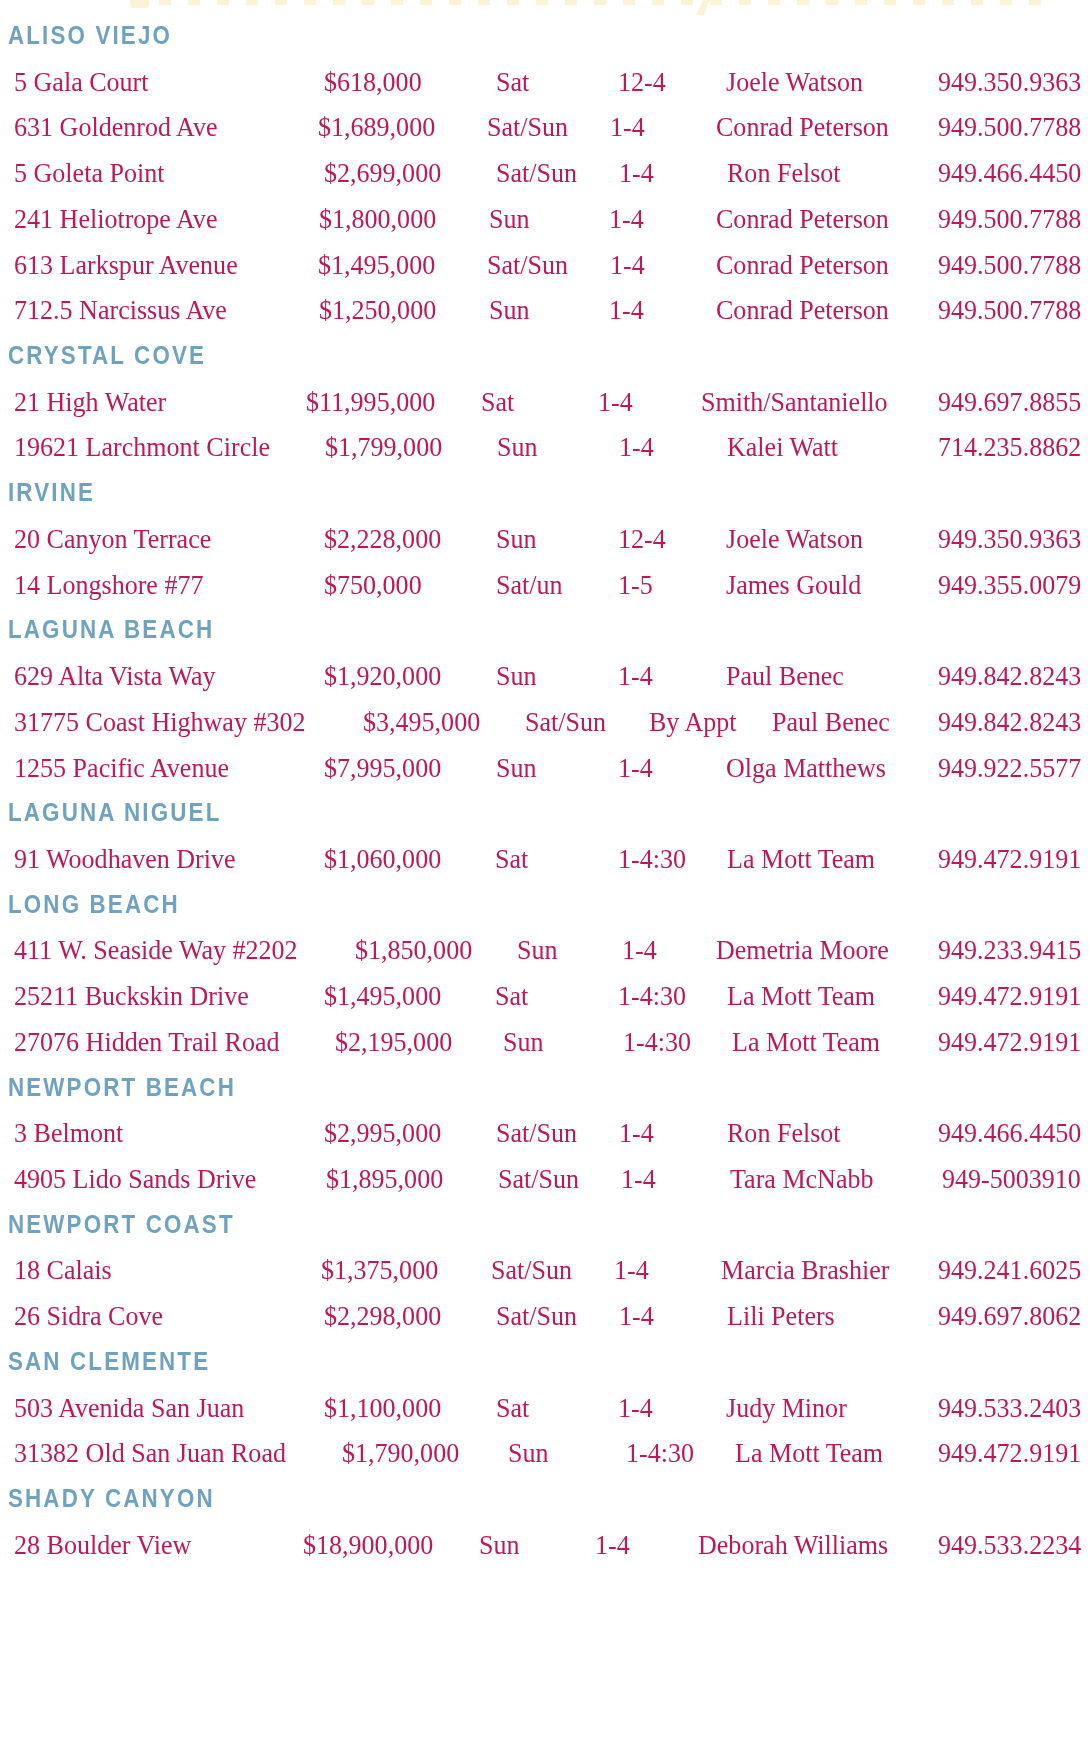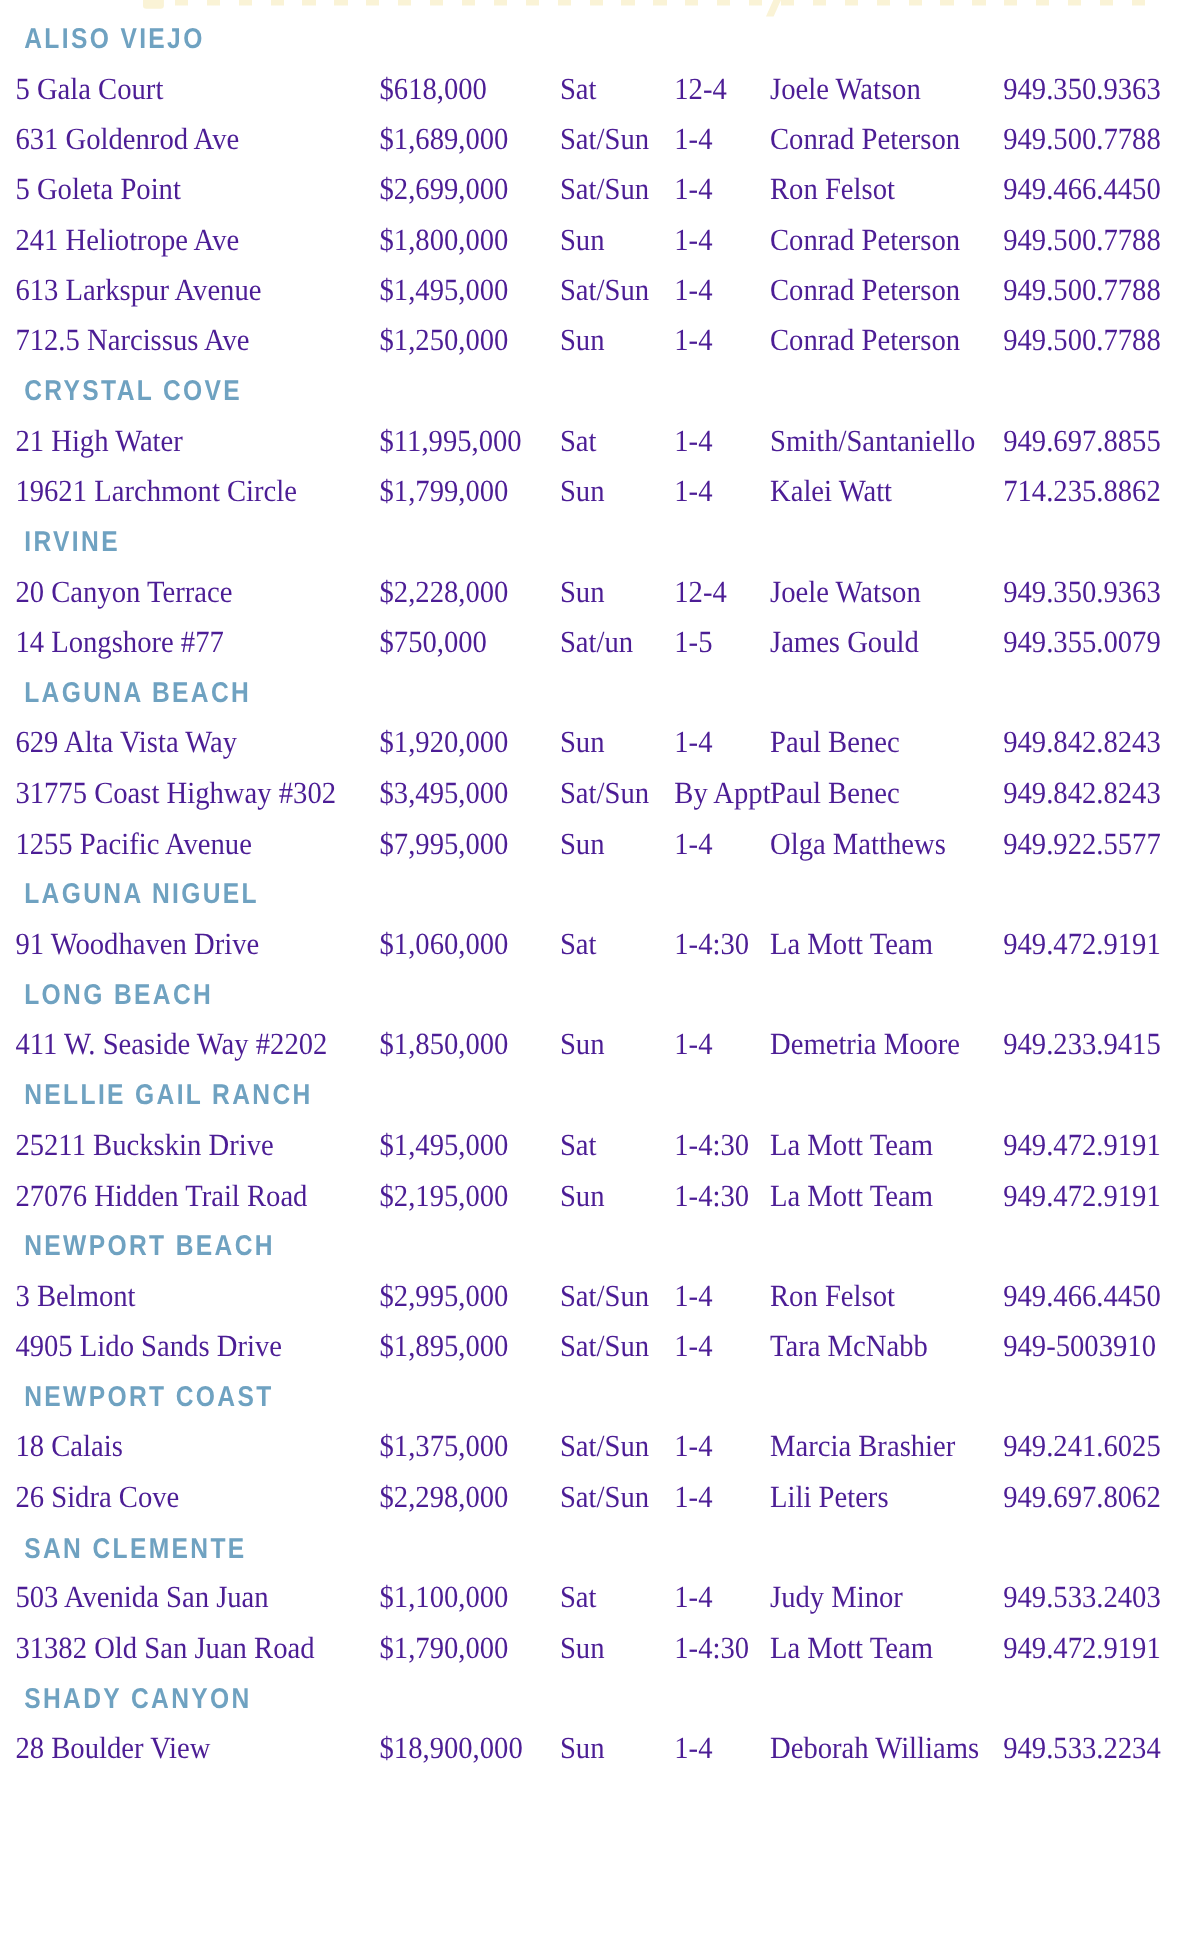--- a/index.html
+++ b/index.html
@@ -44,33 +44,33 @@
   }
 
   .list {
     position: absolute;
     top: 13px; left: 0;
     width: 1092px;
   }
 
   .line { height: 45.72px; line-height: 45.72px; white-space: nowrap; }
 
-  .city-line { padding-left: 22px; }
+  .city-line { padding-left: 8px; }
   .city-label {
     display: inline-block;
     font-family: "Liberation Sans", sans-serif;
     font-weight: bold;
     font-size: 26px;
     letter-spacing: 2.5px;
     color: #6fa2c1;
     transform: scaleX(0.86);
     transform-origin: left center;
   }
 
-  .row { display: flex; color: #4c1d95; font-size: 28px; }
+  .row { display: flex; color: #be185d; font-size: 28px; gap: 36px; }
   .cell {
     overflow: visible;
     transform: scaleX(0.93);
     transform-origin: left center;
   }
   .c-address { margin-left: 14px; width: 331px; }
   .c-price   { width: 164px; }
   .c-day     { width: 104px; }
   .c-time    { width: 87px;  }
   .c-agent   { width: 212px; }
@@ -240,23 +240,20 @@
 
   <div class="line row">
     <div class="cell c-address">411 W. Seaside Way #2202</div>
     <div class="cell c-price">$1,850,000</div>
     <div class="cell c-day">Sun</div>
     <div class="cell c-time">1-4</div>
     <div class="cell c-agent">Demetria Moore</div>
     <div class="cell c-phone">949.233.9415</div>
   </div>
 
-  <div class="line city-line">
-    <span class="city-label">NELLIE GAIL RANCH</span>
-  </div>
 
   <div class="line row">
     <div class="cell c-address">25211 Buckskin Drive</div>
     <div class="cell c-price">$1,495,000</div>
     <div class="cell c-day">Sat</div>
     <div class="cell c-time">1-4:30</div>
     <div class="cell c-agent">La Mott Team</div>
     <div class="cell c-phone">949.472.9191</div>
   </div>
 

